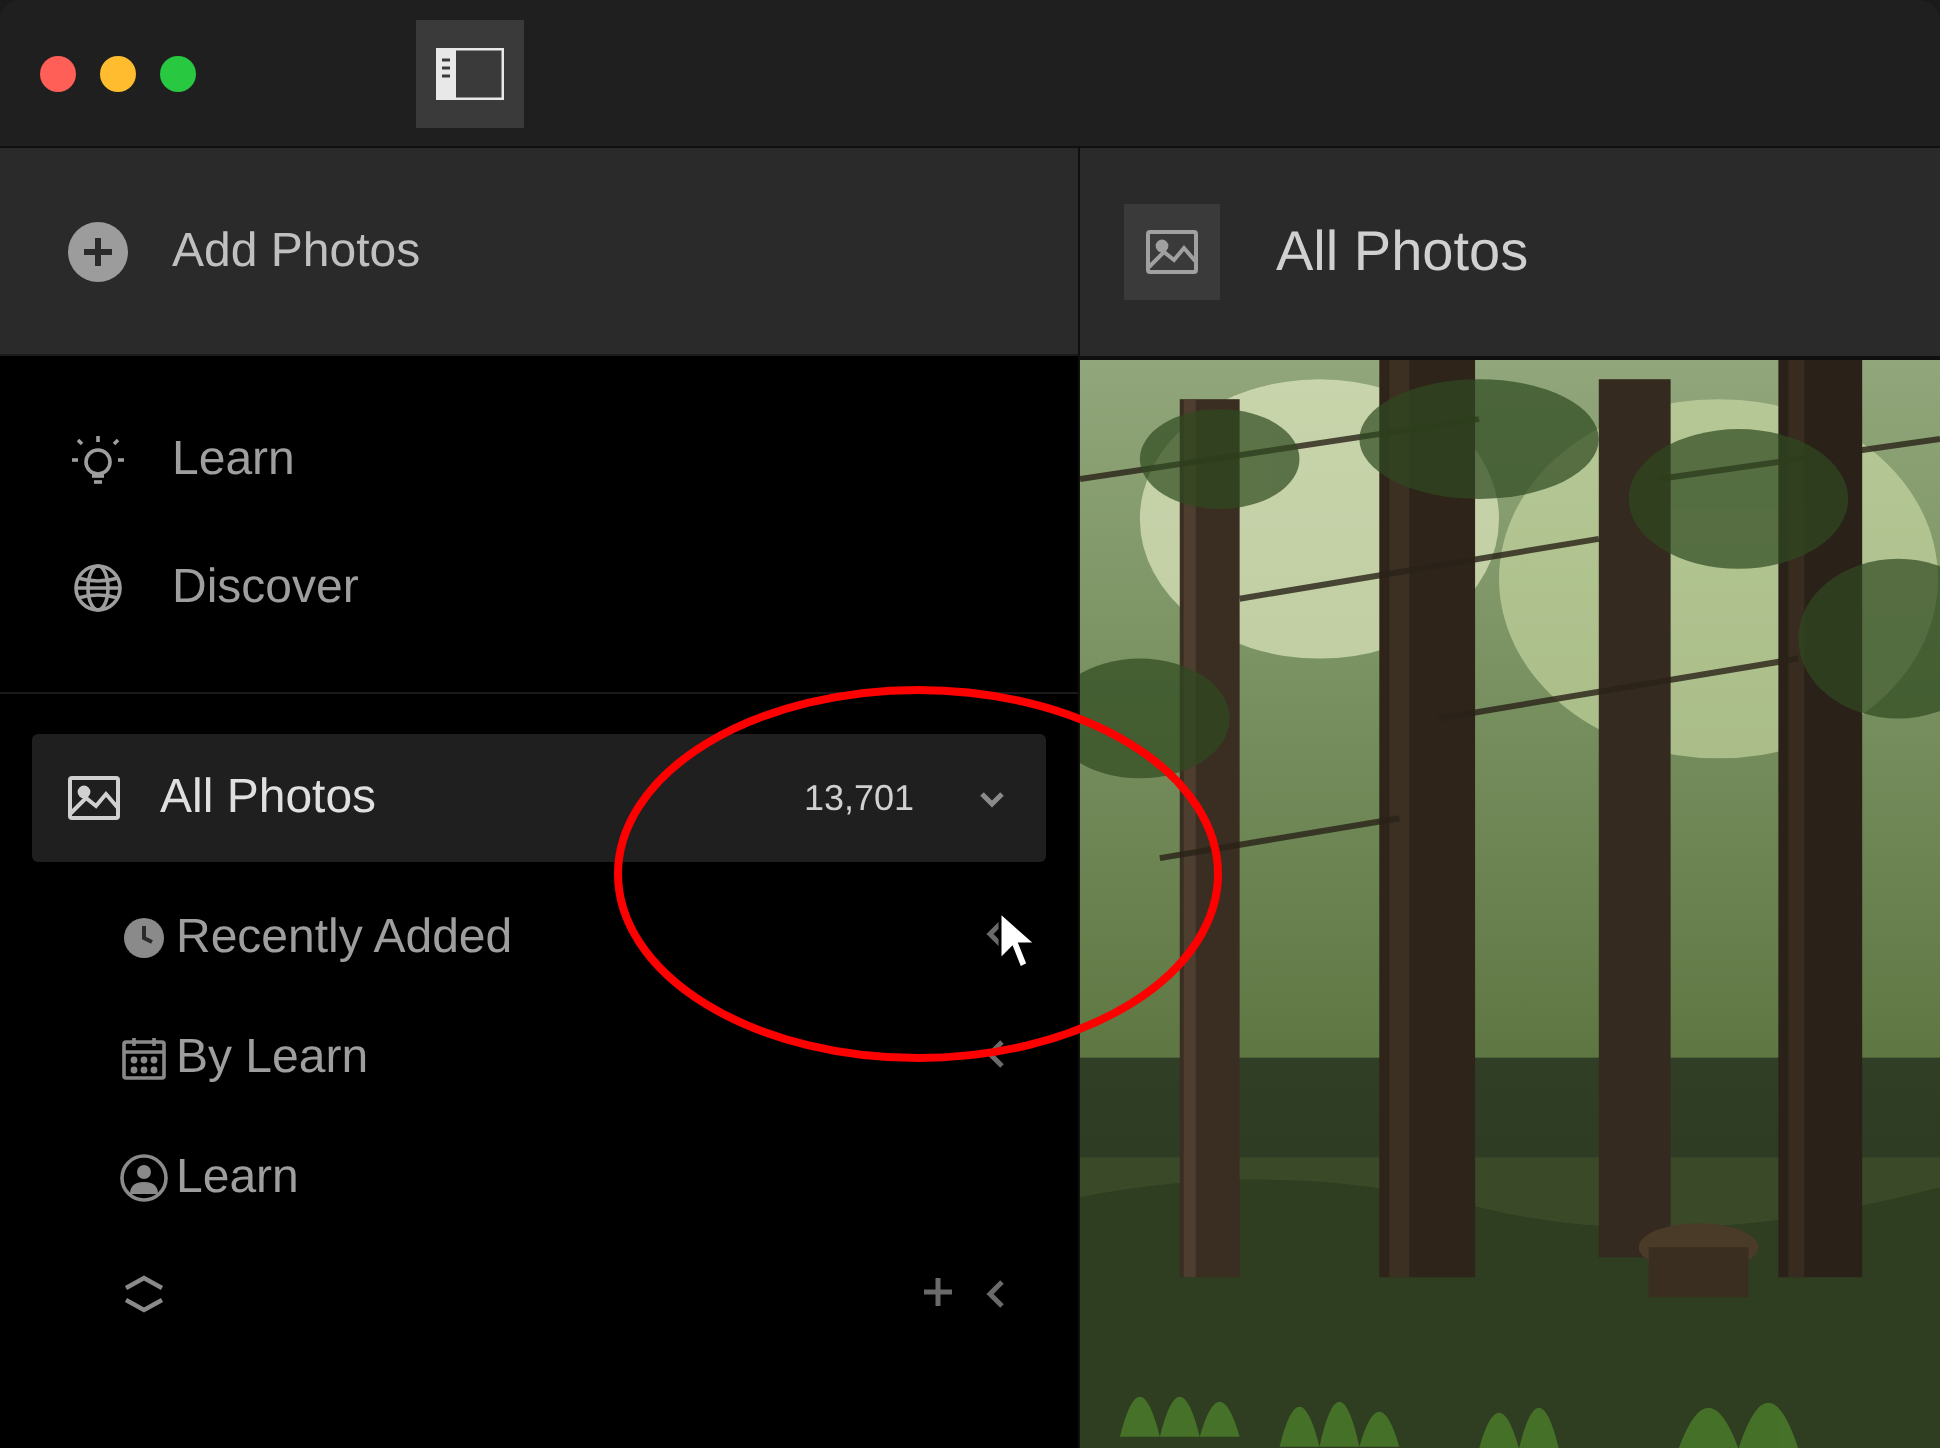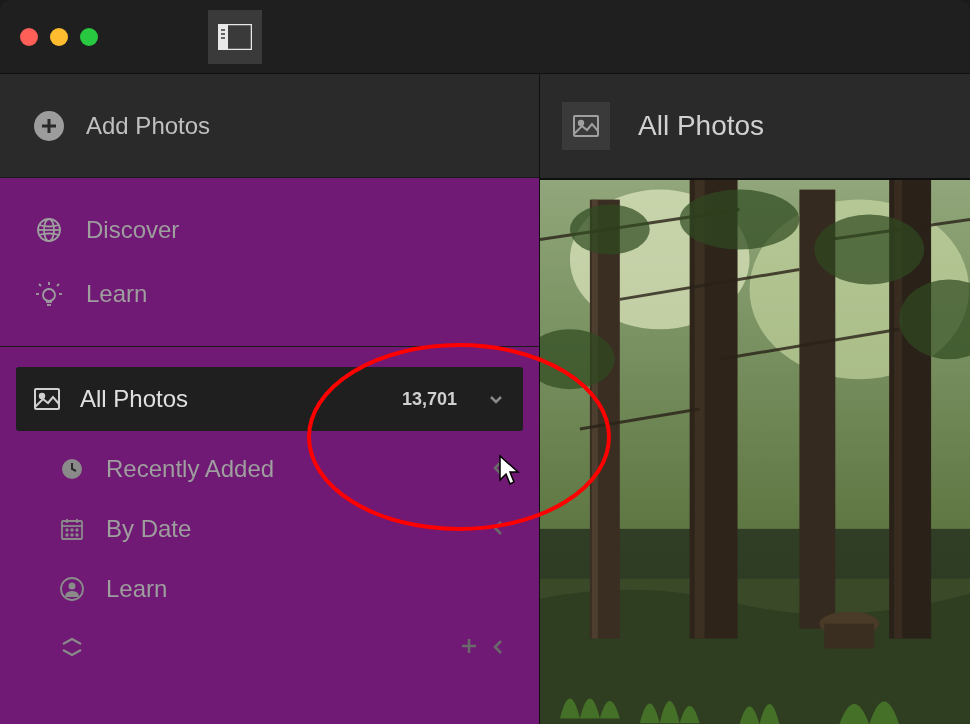--- a/index.html
+++ b/index.html
@@ -28,21 +28,21 @@
   .tl-max   { background: #28c840; }
   .panel-toggle {
     margin-left: 110px;
     width: 54px; height: 54px;
     background: #3a3a3a;
     display:flex; align-items:center; justify-content:center;
   }
   .content { display:flex; height: calc(100% - 74px); }
   .sidebar {
     width: 539px;
-    background: #701a75;
+    background: #000000;
     display:flex; flex-direction:column;
   }
   .add-photos {
     height: 104px;
     display:flex; align-items:center;
     padding-left: 34px;
     gap: 22px;
     border-bottom: 1px solid #1a1a1a;
     background:#2a2a2a;
   }
@@ -65,25 +65,25 @@
   .all-photos-row {
     display:flex; align-items:center;
     margin: 0 16px 8px 16px;
     padding: 18px 18px;
     background:#1f1f1f;
     border-radius:3px;
     gap:20px;
     font-size:24px;
     color:#e0e0e0;
   }
-  .all-photos-row .count { margin-left:auto; font-size:18px; font-weight:700; color:#d0d0d0; }
+  .all-photos-row .count { margin-left:auto; font-size:18px; font-weight:400; color:#d0d0d0; }
   .sub-row {
     display:flex; align-items:center;
     padding: 16px 34px 16px 60px;
-    gap:22px;
+    gap:4px;
     color:#9e9e9e;
     font-size:24px;
   }
   .sub-row .chevron-right { margin-left:auto; color:#6a6a6a; }
   .sub-row .plus-right { margin-left:auto; display:flex; gap:14px; color:#6a6a6a; }
   .main {
     flex:1;
     background:#2a2a2a;
     display:flex; flex-direction:column;
     border-left: 1px solid #0f0f0f;
@@ -148,44 +148,44 @@
           <line x1="8" y1="1" x2="8" y2="15" stroke="#2a2a2a" stroke-width="3"></line>
           <line x1="1" y1="8" x2="15" y2="8" stroke="#2a2a2a" stroke-width="3"></line>
         </svg>
       </div>
       <span class="add-photos-label">Add Photos</span>
     </div>
 
     <div class="nav-section">
       <div class="nav-row">
         <span class="icon-slot">
-          <svg width="26" height="26" viewBox="0 0 26 26" stroke="#9e9e9e" fill="none" stroke-width="1.8">
-            <circle cx="13" cy="13" r="11"></circle>
-            <ellipse cx="13" cy="13" rx="5" ry="11"></ellipse>
-            <line x1="2" y1="13" x2="24" y2="13"></line>
-            <path d="M3 8 Q13 11 23 8"></path>
-            <path d="M3 18 Q13 15 23 18"></path>
-          </svg>
-        </span>
-        <span>Discover</span>
-      </div>
-      <div class="nav-row">
-        <span class="icon-slot">
           <svg width="28" height="28" viewBox="0 0 28 28" stroke="#9e9e9e" fill="none" stroke-width="1.8">
             <circle cx="14" cy="15" r="6"></circle>
             <line x1="11" y1="22" x2="17" y2="22"></line>
             <line x1="12" y1="25" x2="16" y2="25"></line>
             <line x1="14" y1="2" x2="14" y2="5"></line>
             <line x1="4" y1="14" x2="1" y2="14"></line>
             <line x1="27" y1="14" x2="24" y2="14"></line>
             <line x1="6" y1="6" x2="4" y2="4"></line>
             <line x1="22" y1="6" x2="24" y2="4"></line>
           </svg>
         </span>
         <span>Learn</span>
+      </div>
+      <div class="nav-row">
+        <span class="icon-slot">
+          <svg width="26" height="26" viewBox="0 0 26 26" stroke="#9e9e9e" fill="none" stroke-width="1.8">
+            <circle cx="13" cy="13" r="11"></circle>
+            <ellipse cx="13" cy="13" rx="5" ry="11"></ellipse>
+            <line x1="2" y1="13" x2="24" y2="13"></line>
+            <path d="M3 8 Q13 11 23 8"></path>
+            <path d="M3 18 Q13 15 23 18"></path>
+          </svg>
+        </span>
+        <span>Discover</span>
       </div>
     </div>
 
     <div class="library-section">
       <div class="all-photos-row">
         <svg width="26" height="22" viewBox="0 0 26 22" stroke="#d0d0d0" fill="none" stroke-width="2">
           <rect x="1" y="1" width="24" height="20" rx="1"></rect>
           <circle cx="8" cy="8" r="2.2" fill="#d0d0d0"></circle>
           <path d="M1 19 L9 11 L14 15 L19 9 L25 16"></path>
         </svg>
@@ -216,21 +216,21 @@
           <line x1="7" y1="2" x2="7" y2="6"></line>
           <line x1="17" y1="2" x2="17" y2="6"></line>
           <line x1="7" y1="13" x2="7" y2="13" stroke-width="2"></line>
           <circle cx="7" cy="13" r="0.8" fill="#8a8a8a"></circle>
           <circle cx="12" cy="13" r="0.8" fill="#8a8a8a"></circle>
           <circle cx="17" cy="13" r="0.8" fill="#8a8a8a"></circle>
           <circle cx="7" cy="18" r="0.8" fill="#8a8a8a"></circle>
           <circle cx="12" cy="18" r="0.8" fill="#8a8a8a"></circle>
           <circle cx="17" cy="18" r="0.8" fill="#8a8a8a"></circle>
         </svg>
-        <span>By Date</span>
+        <span>By Learn</span>
         <span class="chevron-right">
           <svg width="14" height="18" viewBox="0 0 14 18" stroke="#6a6a6a" fill="none" stroke-width="2.5">
             <polyline points="10,3 4,9 10,15"></polyline>
           </svg>
         </span>
       </div>
 
       <div class="sub-row">
         <svg width="24" height="24" viewBox="0 0 24 24">
           <circle cx="12" cy="12" r="11" fill="none" stroke="#8a8a8a" stroke-width="1.8"></circle>

